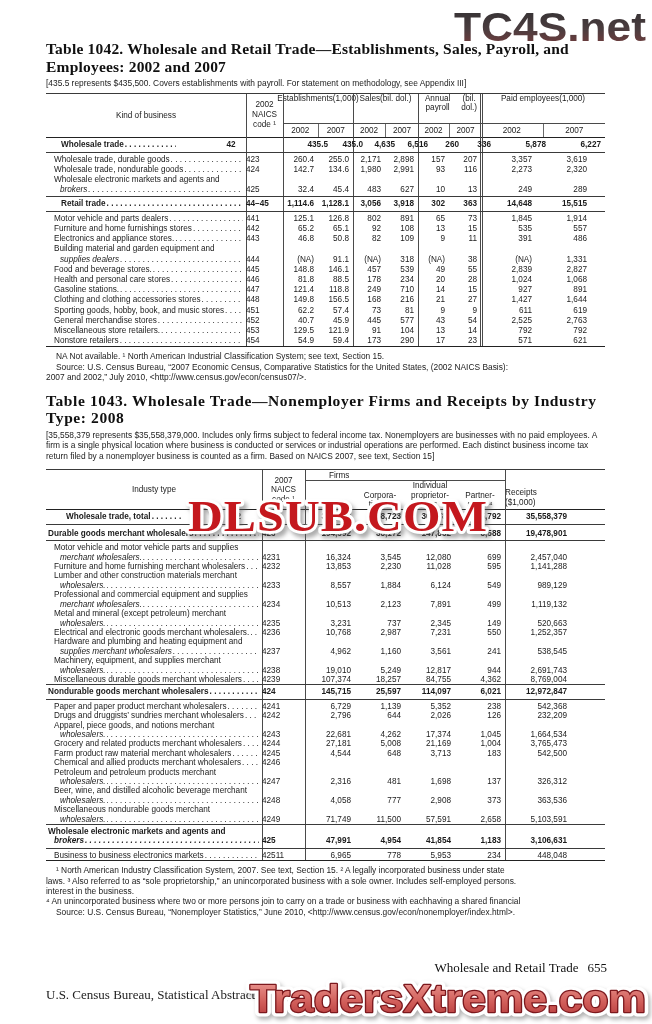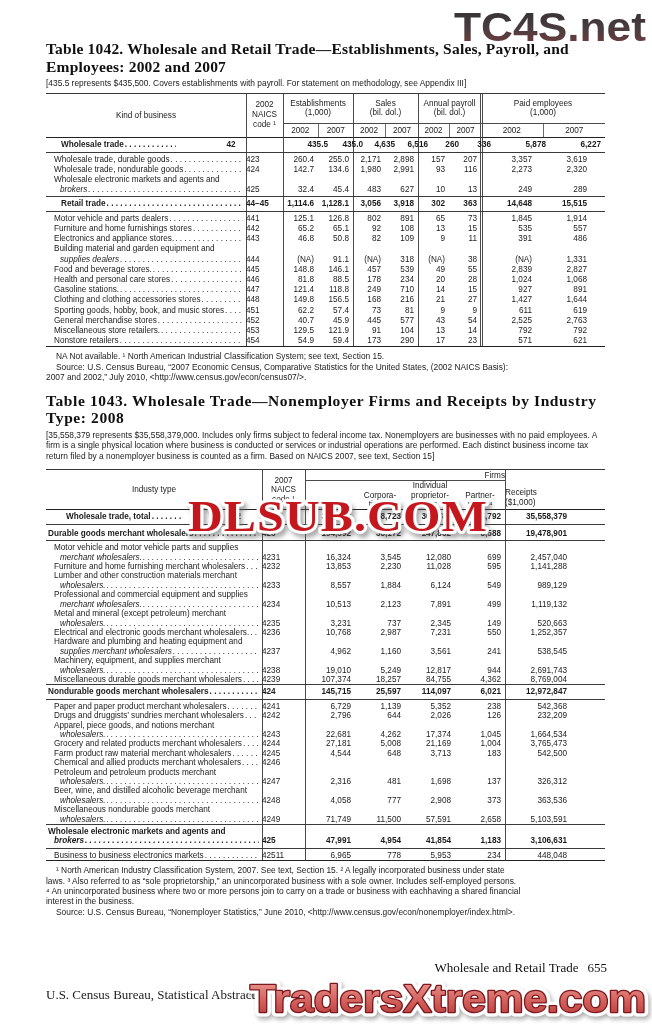--- a/index.html
+++ b/index.html
@@ -18,32 +18,32 @@
   .vline{position:absolute;top:0;bottom:0;width:1px;background:#4a4a4a;z-index:1;}
   .vline.dbl{width:3px;background:none;border-left:1px solid #4a4a4a;border-right:1px solid #4a4a4a;}
 
   
   .hdr{display:flex;border-bottom:1.5px solid #222;height:44px;font-size:8.2px;}
   .hc.kind{width:200px;display:flex;align-items:center;justify-content:center;}
   .hc.naics{width:37px;display:flex;flex-direction:column;justify-content:center;text-align:center;line-height:10px;}
   .hgroups{display:flex;width:322px;}
   .hg{display:flex;flex-direction:column;}
   .hg.g0{width:70px}.hg.g1{width:65px}.hg.g2{width:63px}.hg.g3{width:124px}
-  .gname{flex:1;display:flex;flex-direction:column;justify-content:center;text-align:center;
+  .gname{flex:1;display:flex;flex-direction:row;justify-content:center;text-align:center;
          line-height:9.6px;border-bottom:1px solid #4a4a4a;}
   .gyears{display:flex;height:13px;align-items:center;}
   .gyears .y{flex:1;text-align:center;}
   .gyears .y2{border-left:1px solid #6a6a6a;height:100%;line-height:13px;}
 
   
   .hdr43{display:flex;border-bottom:1.5px solid #222;height:40px;font-size:8.2px;}
   .hc.ind43{width:216px;display:flex;align-items:center;justify-content:center;}
   .hc.naics43{width:43px;display:flex;flex-direction:column;justify-content:center;text-align:center;line-height:9.6px;}
   .firmsblock{width:200px;display:flex;flex-direction:column;}
-  .firms-span{height:11px;line-height:11px;text-align:right;border-bottom:1px solid #4a4a4a;}
+  .firms-span{height:11px;line-height:11px;text-align:left;border-bottom:1px solid #4a4a4a;padding-left:24px;}
   .firms-cols{flex:1;display:flex;align-items:flex-end;padding-bottom:2px;}
   .fc{width:50px;text-align:center;line-height:9.2px;}
   .hc.receipts43{width:100px;display:flex;flex-direction:column;justify-content:flex-end;
                  text-align:left;line-height:9.6px;padding-bottom:2px;padding-right:30px;}
 
   
   .tbody{position:relative;z-index:2;}
   .row{display:flex;align-items:flex-end;font-size:8.2px;}
   .t1042 .row{line-height:10.2px;}
   .t1043 .row{line-height:9.4px;}
@@ -989,22 +989,22 @@
               <span class="num c3">234</span>
               <span class="num c4">448,048</span>
             </div>
           </div>
         </div>
     </div>
 
     <div class="fnblock43">
       <div class="fn find">¹ North American Industry Classification System, 2007. See text, Section 15. ² A legally incorporated business under state</div>
       <div class="fn">laws. ³ Also referred to as “sole proprietorship,” an unincorporated business with a sole owner. Includes self-employed persons.</div>
+      <div class="fn">interest in the business.</div>
       <div class="fn">⁴ An unincorporated business where two or more persons join to carry on a trade or business with eachhaving a shared financial</div>
-      <div class="fn">interest in the business.</div>
       <div class="fn find">Source: U.S. Census Bureau, “Nonemployer Statistics,” June 2010, &lt;http://www.census.gov/econ/nonemployer/index.html&gt;.</div>
     </div>
 
   </div>
 
   <div class="foot-right">
     <span>Wholesale and Retail Trade</span><span class="pg">655</span>
   </div>
   <div class="foot-left">U.S. Census Bureau, Statistical Abstract of the United States: 2012</div>
 

